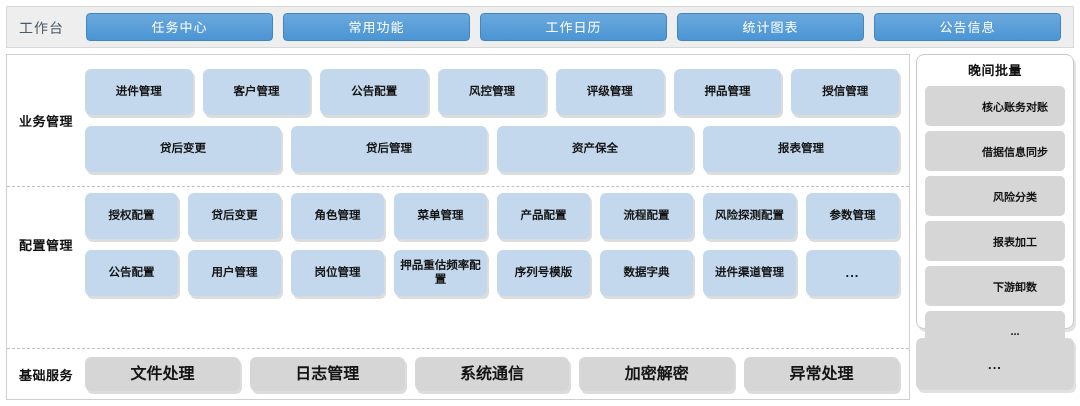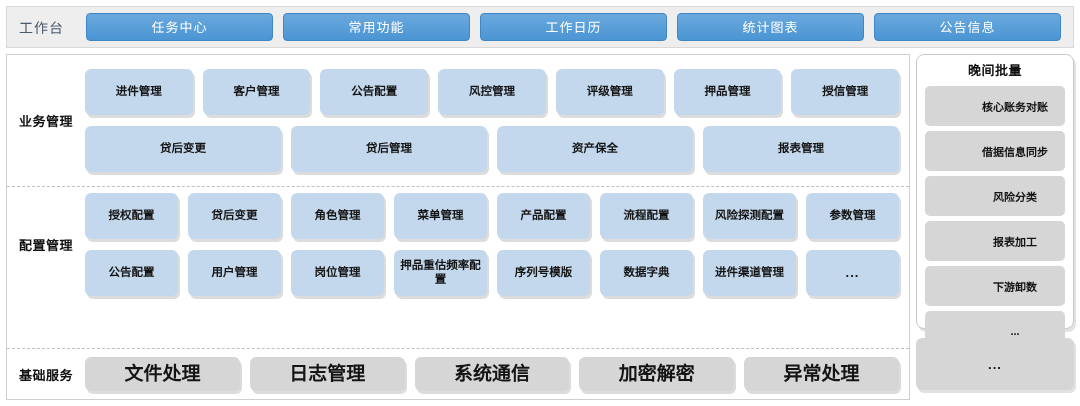--- a/index.html
+++ b/index.html
@@ -133,21 +133,21 @@
     box-sizing: border-box;
     cursor: pointer;
     user-select: none;
     word-break: break-all;
     box-shadow: 2px 3px 0 0 #dcdcdc;
   }
   .tile-blue { background: #c3d8ed; }
   .tile-gray { background: #d6d6d6; }
   .tile-basic {
     height: 34px;
-    font-size: 19px;
+    font-size: 16px;
   }
   .tile-ellipsis { font-size: 13px; letter-spacing: 1px; }
 
   
   .side-wrap {
     position: absolute;
     left: 916px;
     top: 54px;
     width: 158px;
     height: 346px;

